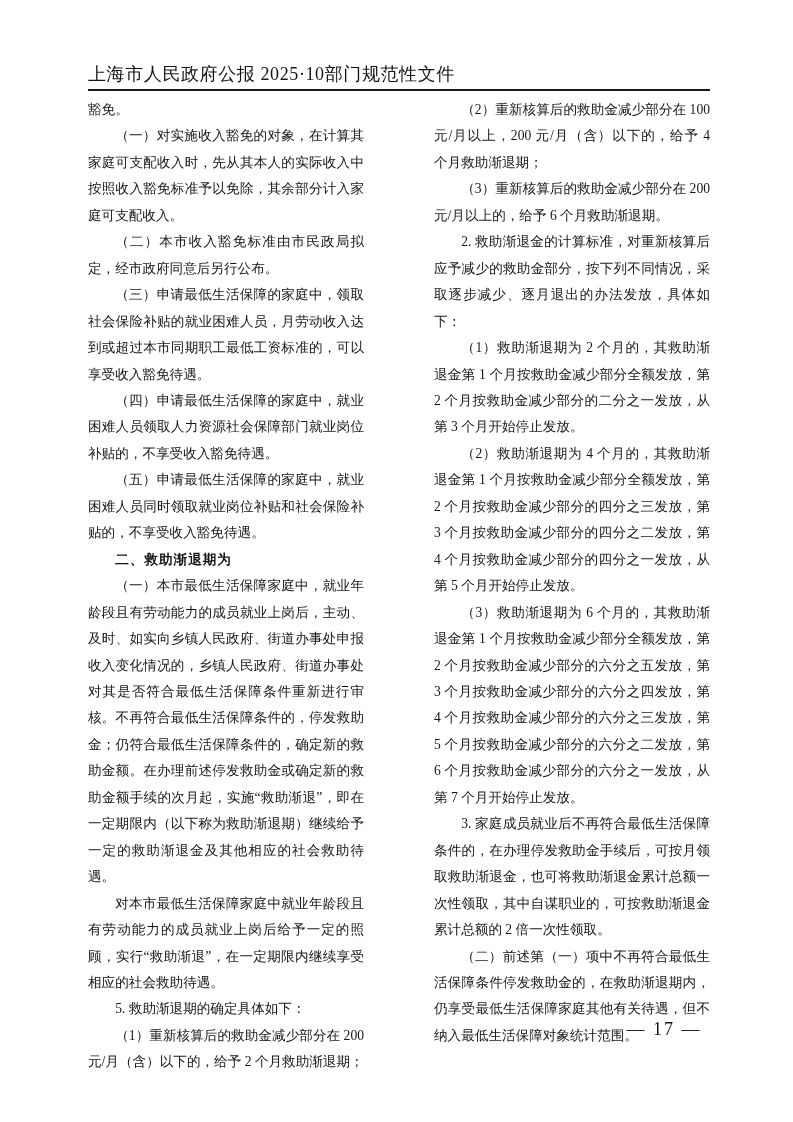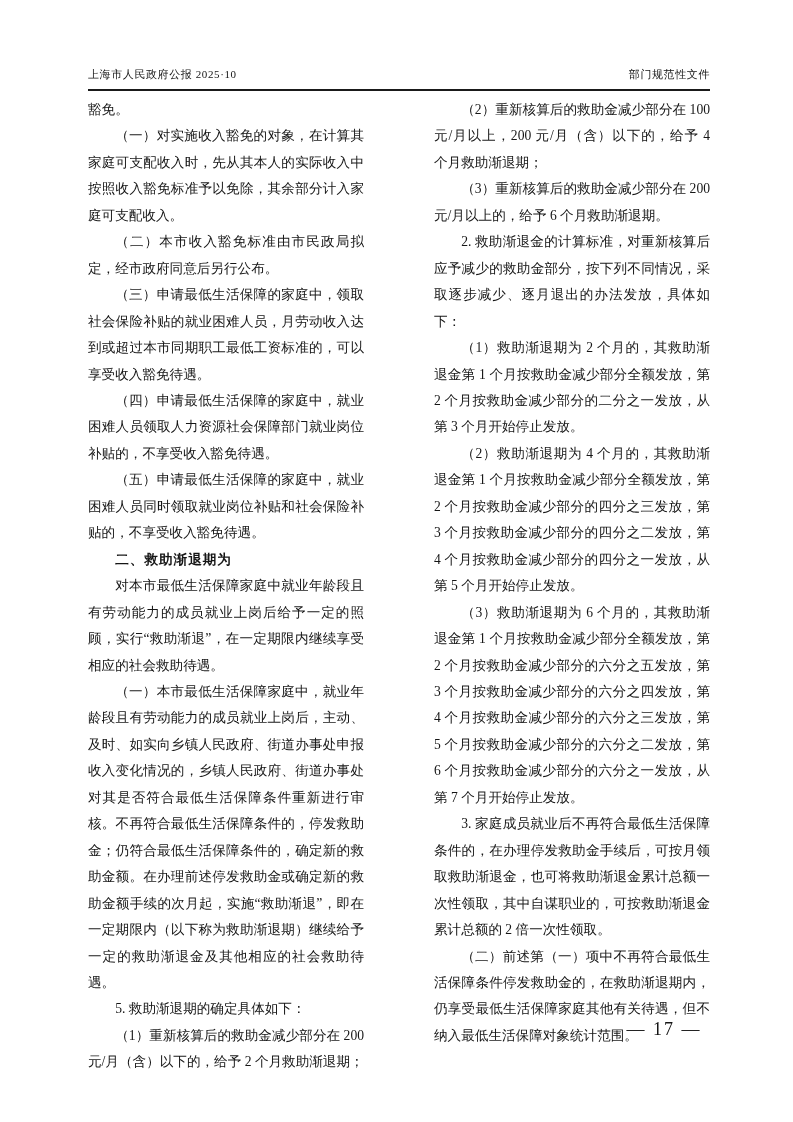--- a/index.html
+++ b/index.html
@@ -12,23 +12,23 @@
     color: #151515;
     font-family: "Liberation Serif", "DejaVu Serif", serif;
     overflow: hidden;
   }
   .header {
     position: absolute;
     left: 88px;
     top: 64px;
     width: 622px;
     display: flex;
-    justify-content: space-between;
+    justify-content: flex-start;
     align-items: baseline;
-    font-size: 11px;
+    font-size: 18px;
     line-height: 20px;
     letter-spacing: 0.6px;
   }
   .header-rule {
     position: absolute;
     left: 88px;
     top: 89px;
     width: 622px;
     height: 0;
     border-top: 2px solid #1a1a1a;
@@ -80,22 +80,22 @@
 
   <div class="content">
     <div class="column">
         <p class="para">豁免。</p>
         <p class="para indent">（一）对实施收入豁免的对象，在计算其家庭可支配收入时，先从其本人的实际收入中按照收入豁免标准予以免除，其余部分计入家庭可支配收入。</p>
         <p class="para indent">（二）本市收入豁免标准由市民政局拟定，经市政府同意后另行公布。</p>
         <p class="para indent">（三）申请最低生活保障的家庭中，领取社会保险补贴的就业困难人员，月劳动收入达到或超过本市同期职工最低工资标准的，可以享受收入豁免待遇。</p>
         <p class="para indent">（四）申请最低生活保障的家庭中，就业困难人员领取人力资源社会保障部门就业岗位补贴的，不享受收入豁免待遇。</p>
         <p class="para indent">（五）申请最低生活保障的家庭中，就业困难人员同时领取就业岗位补贴和社会保险补贴的，不享受收入豁免待遇。</p>
         <p class="para indent heading">二、救助渐退期为</p>
+        <p class="para indent">（一）本市最低生活保障家庭中，就业年龄段且有劳动能力的成员就业上岗后，主动、及时、如实向乡镇人民政府、街道办事处申报收入变化情况的，乡镇人民政府、街道办事处对其是否符合最低生活保障条件重新进行审核。不再符合最低生活保障条件的，停发救助金；仍符合最低生活保障条件的，确定新的救助金额。在办理前述停发救助金或确定新的救助金额手续的次月起，实施“救助渐退”，即在一定期限内（以下称为救助渐退期）继续给予一定的救助渐退金及其他相应的社会救助待遇。</p>
         <p class="para indent">对本市最低生活保障家庭中就业年龄段且有劳动能力的成员就业上岗后给予一定的照顾，实行“救助渐退”，在一定期限内继续享受相应的社会救助待遇。</p>
-        <p class="para indent">（一）本市最低生活保障家庭中，就业年龄段且有劳动能力的成员就业上岗后，主动、及时、如实向乡镇人民政府、街道办事处申报收入变化情况的，乡镇人民政府、街道办事处对其是否符合最低生活保障条件重新进行审核。不再符合最低生活保障条件的，停发救助金；仍符合最低生活保障条件的，确定新的救助金额。在办理前述停发救助金或确定新的救助金额手续的次月起，实施“救助渐退”，即在一定期限内（以下称为救助渐退期）继续给予一定的救助渐退金及其他相应的社会救助待遇。</p>
         <p class="para indent">5. 救助渐退期的确定具体如下：</p>
         <p class="para indent">（1）重新核算后的救助金减少部分在 200 元/月（含）以下的，给予 2 个月救助渐退期；</p>
       </div>
     <div class="column">
         <p class="para indent">（2）重新核算后的救助金减少部分在 100 元/月以上，200 元/月（含）以下的，给予 4 个月救助渐退期；</p>
         <p class="para indent">（3）重新核算后的救助金减少部分在 200 元/月以上的，给予 6 个月救助渐退期。</p>
         <p class="para indent">2. 救助渐退金的计算标准，对重新核算后应予减少的救助金部分，按下列不同情况，采取逐步减少、逐月退出的办法发放，具体如下：</p>
         <p class="para indent">（1）救助渐退期为 2 个月的，其救助渐退金第 1 个月按救助金减少部分全额发放，第 2 个月按救助金减少部分的二分之一发放，从第 3 个月开始停止发放。</p>
         <p class="para indent">（2）救助渐退期为 4 个月的，其救助渐退金第 1 个月按救助金减少部分全额发放，第 2 个月按救助金减少部分的四分之三发放，第 3 个月按救助金减少部分的四分之二发放，第 4 个月按救助金减少部分的四分之一发放，从第 5 个月开始停止发放。</p>
         <p class="para indent">（3）救助渐退期为 6 个月的，其救助渐退金第 1 个月按救助金减少部分全额发放，第 2 个月按救助金减少部分的六分之五发放，第 3 个月按救助金减少部分的六分之四发放，第 4 个月按救助金减少部分的六分之三发放，第 5 个月按救助金减少部分的六分之二发放，第 6 个月按救助金减少部分的六分之一发放，从第 7 个月开始停止发放。</p>

